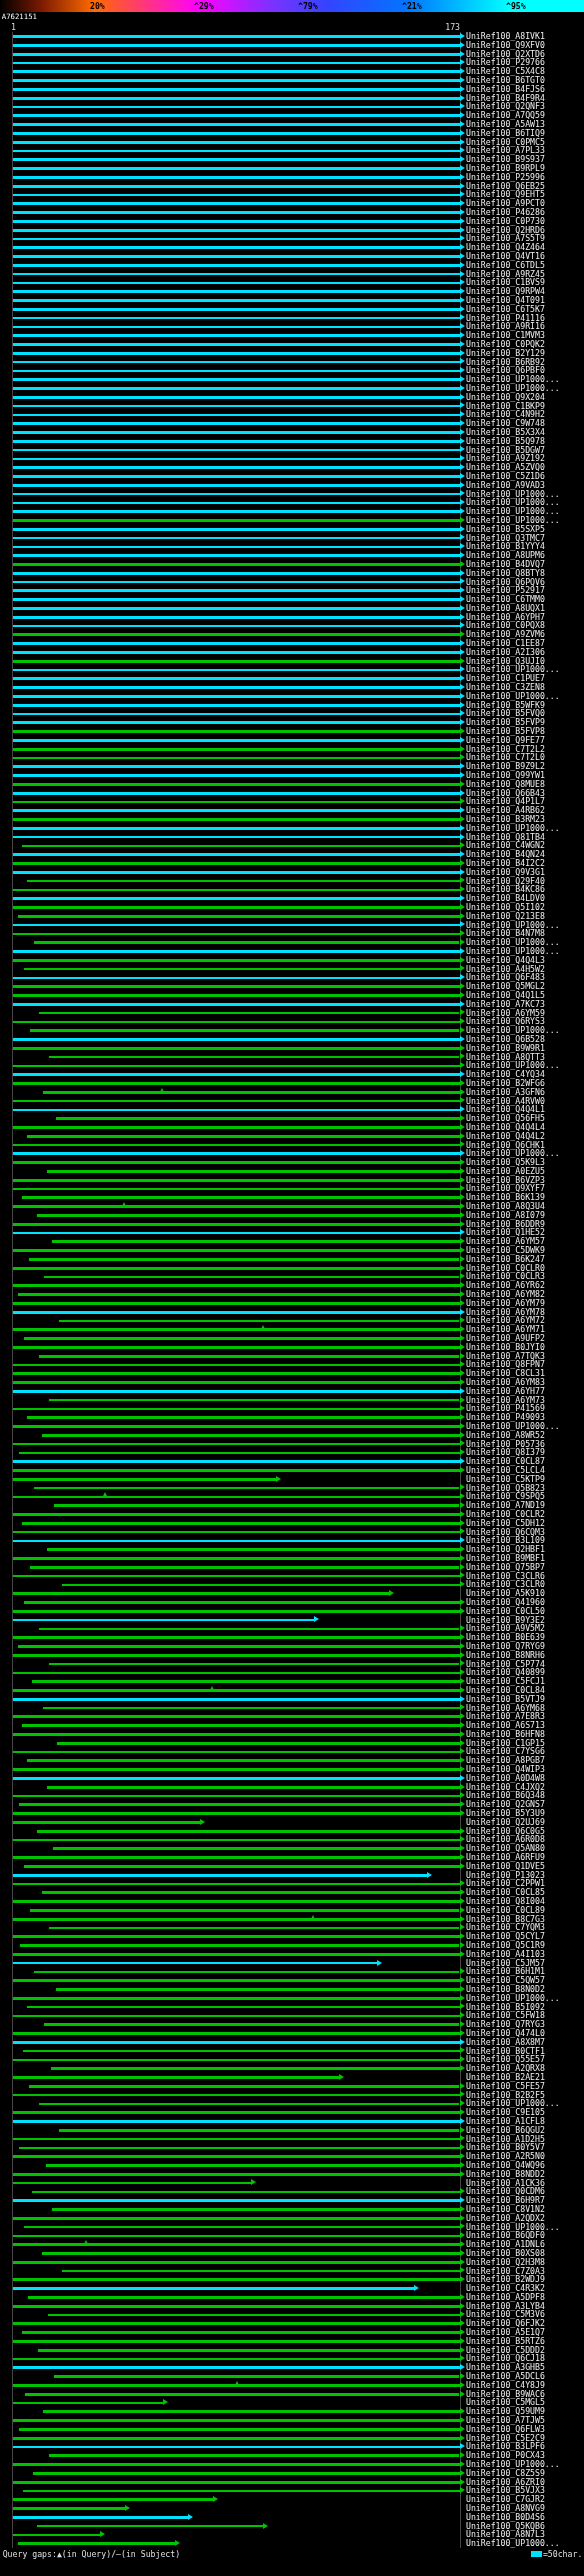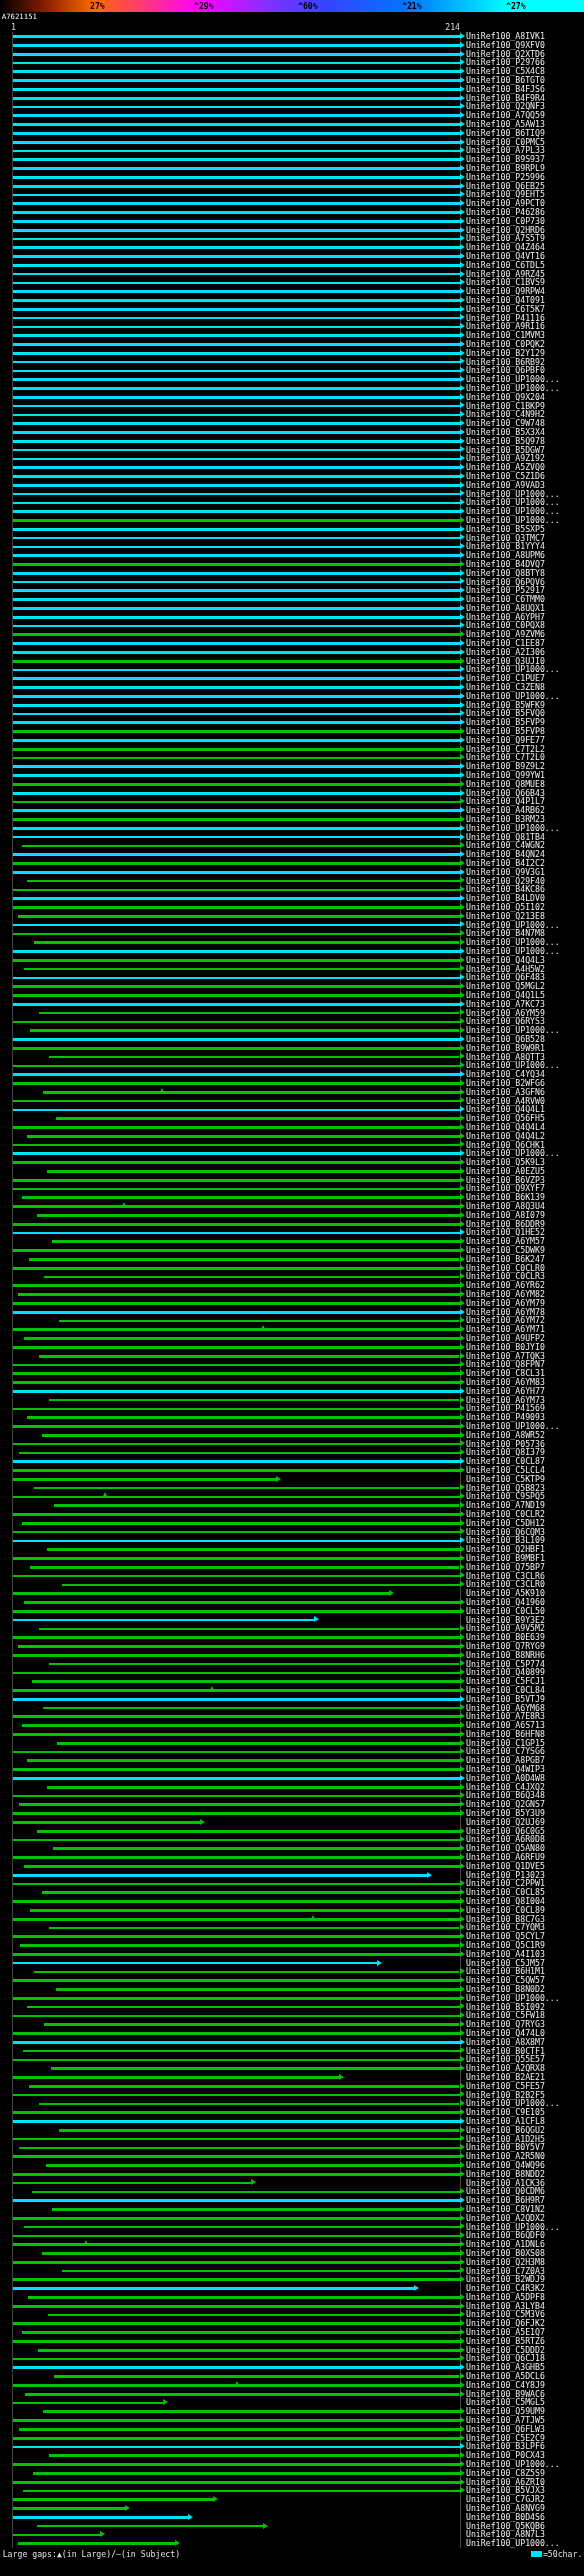--- a/index.html
+++ b/index.html
@@ -33,32 +33,32 @@
     color:#f0f0f0;white-space:nowrap;}
   .footer{display:flex;justify-content:space-between;align-items:center;
     height:12px;font-size:8.2px;color:#e0e0e0;padding:0 2.7px;}
   .swatch{display:inline-block;width:11px;height:5.5px;background:#00e0ff;margin-right:0.9px;vertical-align:middle;}
   .footer-right{display:flex;align-items:center;}
 </style>
 </head>
 <body>
 
 <div class="colorbar">
-  <span class="cb-tick" style="left:90px">27%</span>
+  <span class="cb-tick" style="left:90px">20%</span>
   <span class="cb-tick" style="left:194px">^29%</span>
-  <span class="cb-tick" style="left:298px">^60%</span>
+  <span class="cb-tick" style="left:298px">^79%</span>
   <span class="cb-tick" style="left:402px">^21%</span>
-  <span class="cb-tick" style="left:506px">^27%</span>
+  <span class="cb-tick" style="left:506px">^95%</span>
 </div>
 
 <div class="idline">A7621151</div>
 
 <div class="axisline">
   <span class="axis-start">1</span>
-  <span class="axis-end">214</span>
+  <span class="axis-end">173</span>
 </div>
 
 <div class="rows">
   <div class="qline" style="left:12px"></div>
   <div class="qline" style="left:460px"></div>
 <div class="row">
       <div class="bar" style="left: 12.8px; width: 447px; background: rgb(0, 224, 255);"></div>
       <div class="arrow" style="left: 460px; border-left-color: rgb(0, 224, 255);"></div>
       <div class="hitlabel">UniRef100_A8IVK1</div>
     </div>
@@ -1491,19 +1491,19 @@
       <div class="hitlabel">UniRef100_A8N7L3</div>
     </div>
     <div class="row">
       <div class="bar" style="left: 18px; width: 157px; background: rgb(0, 195, 0);"></div>
       <div class="arrow" style="left: 175px; border-left-color: rgb(0, 195, 0);"></div>
       <div class="hitlabel">UniRef100_UP1000...</div>
     </div>
   </div>
 
 <div class="footer">
-  <span>Large gaps:▲(in Large)/—(in Subject)</span>
+  <span>Query gaps:▲(in Query)/—(in Subject)</span>
   <span class="footer-right">
     <span class="swatch"></span>
     <span>=50char.</span>
   </span>
 </div>
 
 
 </body></html>

